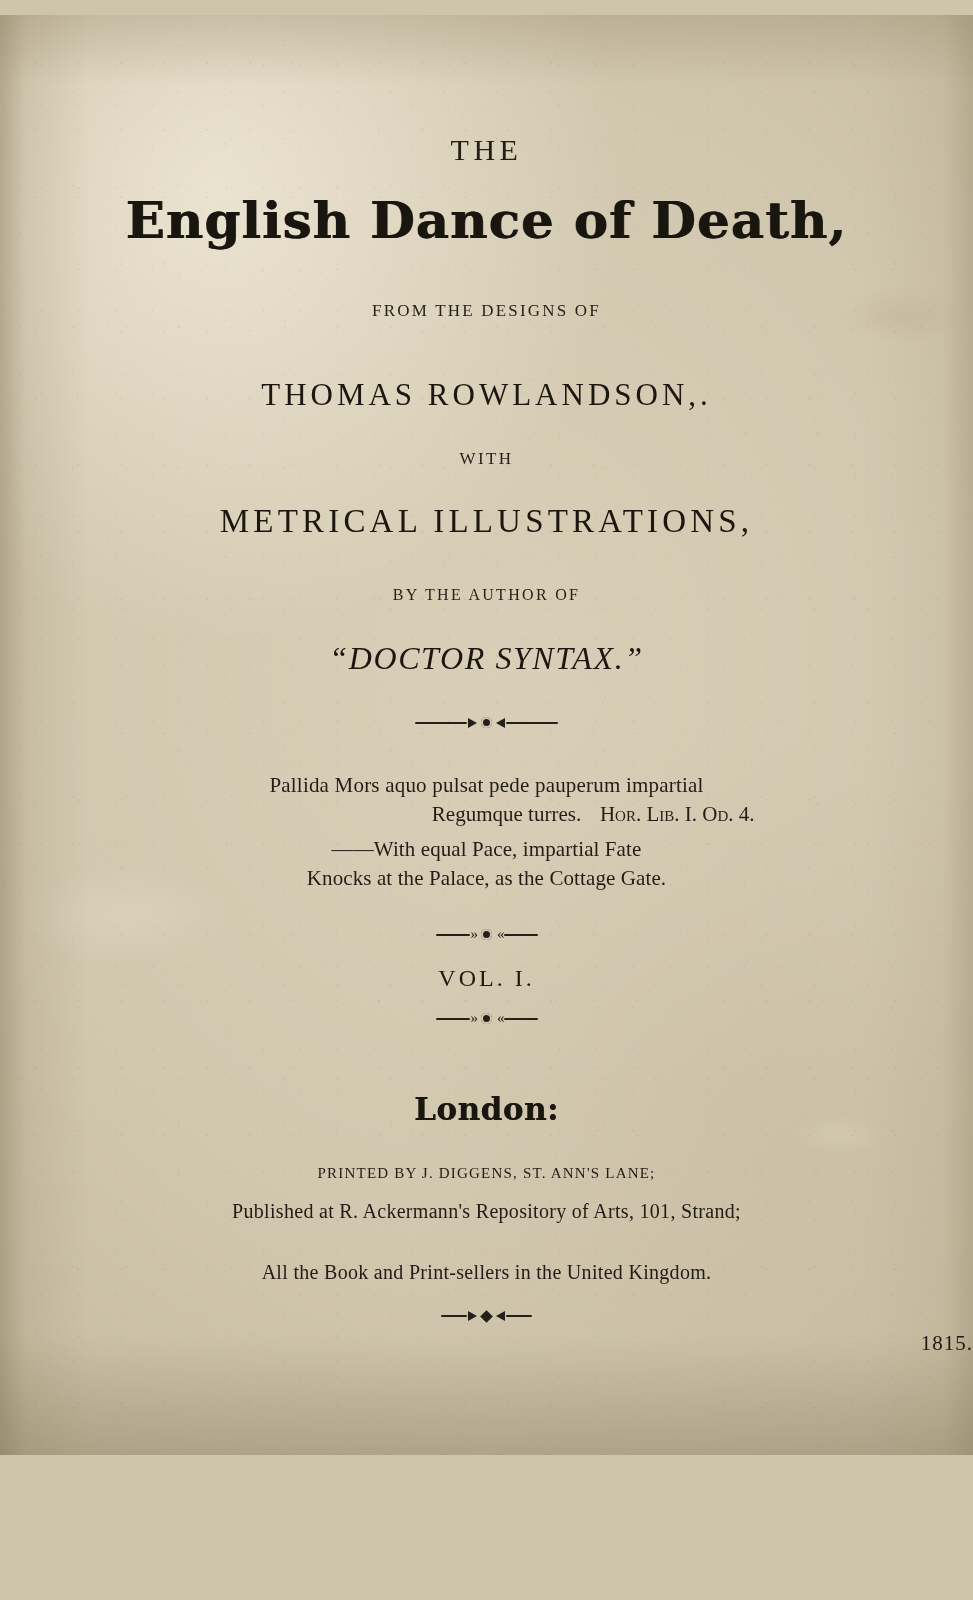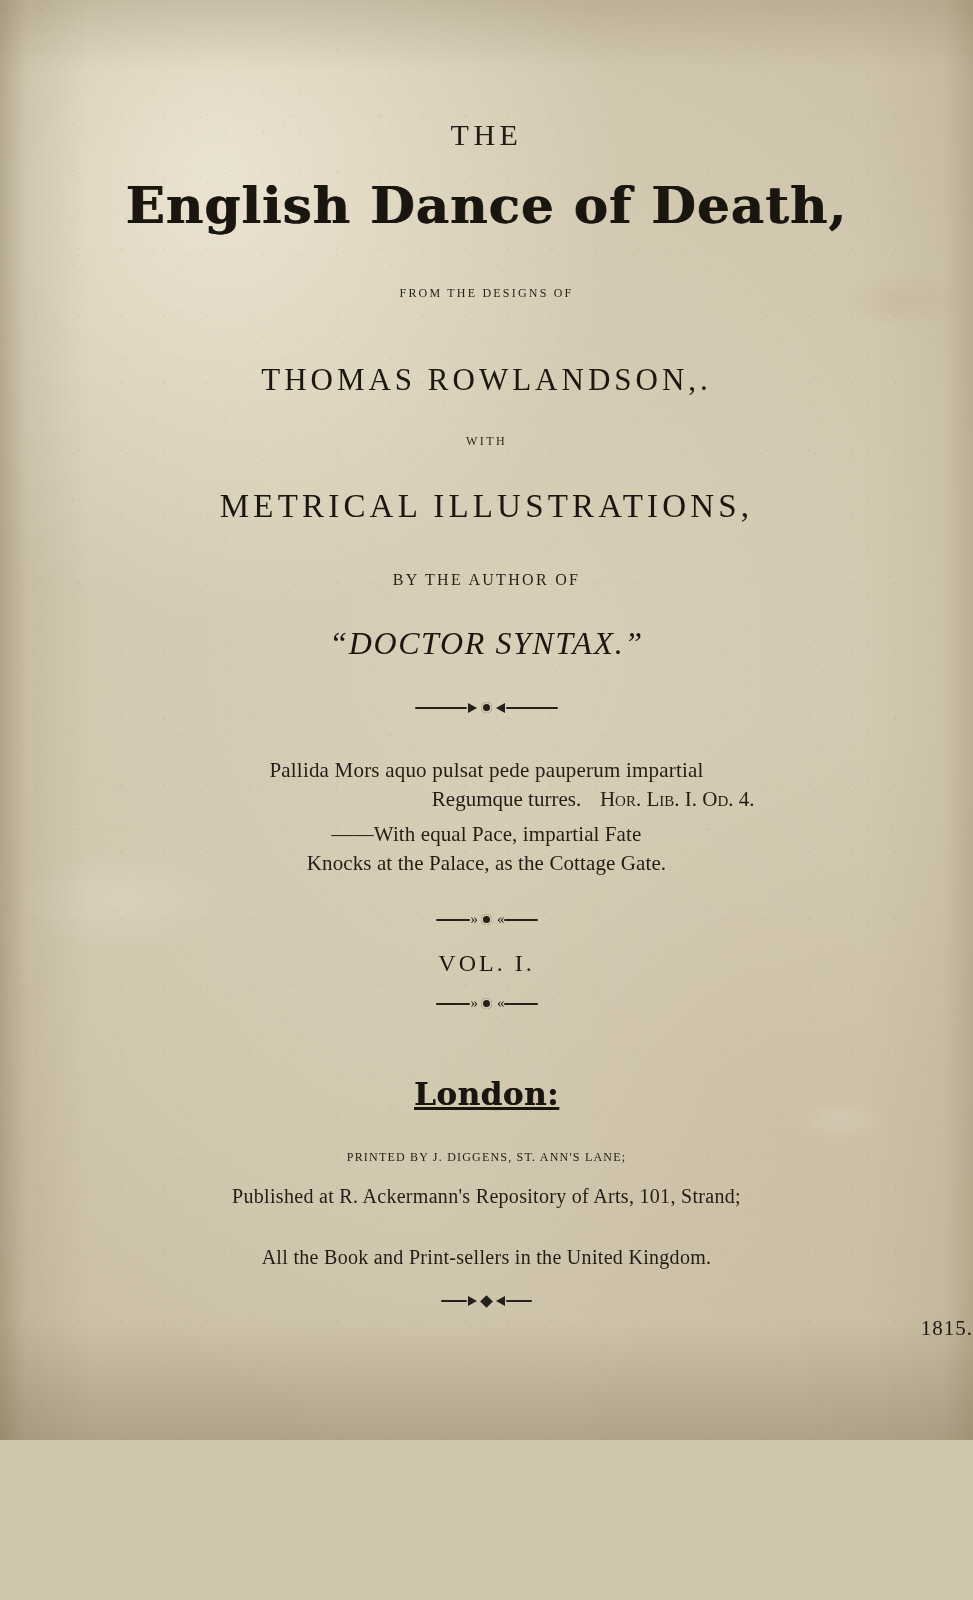--- a/index.html
+++ b/index.html
@@ -19,20 +19,21 @@
   .page {
     position: relative;
     width: 973px;
     height: 1440px;
     background:
       radial-gradient(ellipse 60% 45% at 22% 12%, rgba(255,250,235,0.55), rgba(255,250,235,0) 70%),
       radial-gradient(ellipse 55% 40% at 80% 78%, rgba(196,182,155,0.40), rgba(196,182,155,0) 70%),
       radial-gradient(ellipse 90% 70% at 50% 45%, #d9cfb8 0%, #d2c8b0 55%, #c6bb9f 100%),
       linear-gradient(115deg, #d8ceb6 0%, #d3c9b1 40%, #cabfa5 100%);
     overflow: hidden;
+    margin-top: 15px;
   }
   
   .grain {
     position: absolute;
     inset: 0;
     pointer-events: none;
     opacity: 0.28;
     background-image:
       radial-gradient(circle at 12% 22%, rgba(90,75,50,0.30) 0.6px, transparent 1.2px),
       radial-gradient(circle at 37% 64%, rgba(90,75,50,0.25) 0.7px, transparent 1.3px),
@@ -93,37 +94,37 @@
     letter-spacing: 1px;
     color: #19150f;
     
     text-shadow: 0.6px 0 0 rgba(25,21,15,0.85), -0.4px 0 0 rgba(25,21,15,0.5);
     transform: scaleX(1.03);
   }
 
   .t-fromdesigns {
     position: absolute;
     top: 286px; left: 0; right: 0;
-    font-size: 12px;
+    font-size: 17px;
     letter-spacing: 2.2px;
     color: #241f17;
   }
 
   .t-author {
     position: absolute;
     top: 362px; left: 0; right: 0;
     font-size: 31px;
     letter-spacing: 4px;
     color: #1c1811;
   }
 
   .t-with {
     position: absolute;
     top: 434px; left: 0; right: 0;
-    font-size: 12px;
+    font-size: 17px;
     letter-spacing: 2.4px;
     color: #241f17;
   }
 
   .t-metrical {
     position: absolute;
     top: 488px; left: 0; right: 0;
     font-size: 33px;
     letter-spacing: 4.2px;
     color: #1b1710;
@@ -239,31 +240,30 @@
 
   .t-london {
     position: absolute;
     top: 1076px; left: 0; right: 0;
     font-family: "DejaVu Serif", serif;
     font-weight: 700;
     font-size: 31px;
     letter-spacing: 0.5px;
     color: #19150f;
     text-shadow: 0.5px 0 0 rgba(25,21,15,0.8);
-    text-decoration: underline;
   }
 
   .imprint {
     position: absolute;
     left: 0; right: 0;
     color: #211c15;
   }
   #imp1 {
     top: 1150px;
-    font-size: 12px;
+    font-size: 15px;
     letter-spacing: 1.2px;
   }
   #imp2 {
     top: 1185px;
     font-size: 20px;
     letter-spacing: 0.3px;
   }
   #imp3 {
     top: 1220px;
     font-size: 16px;

